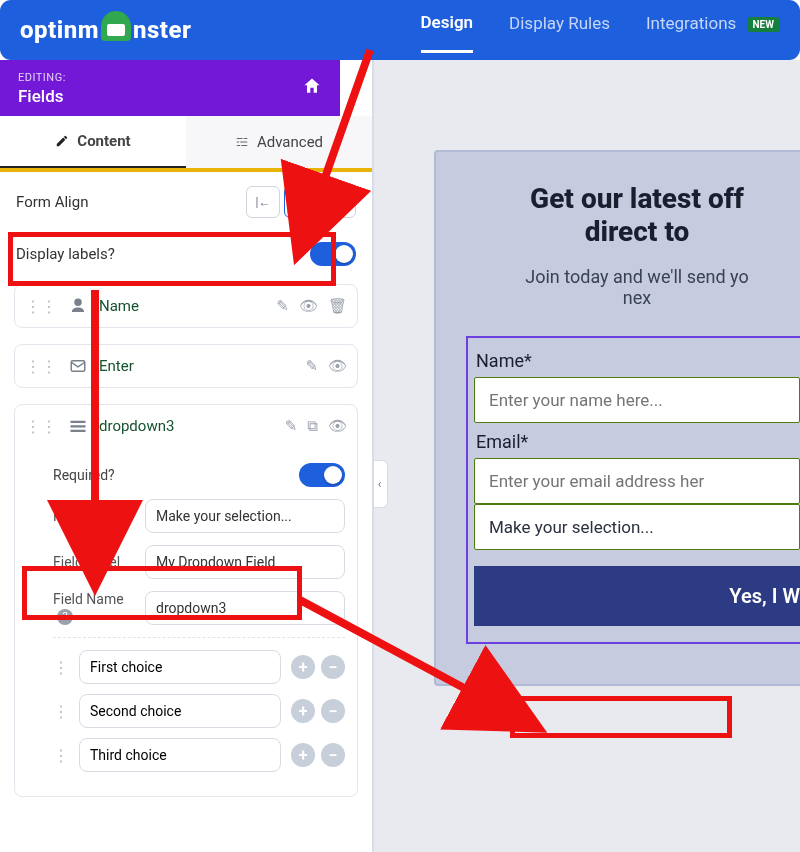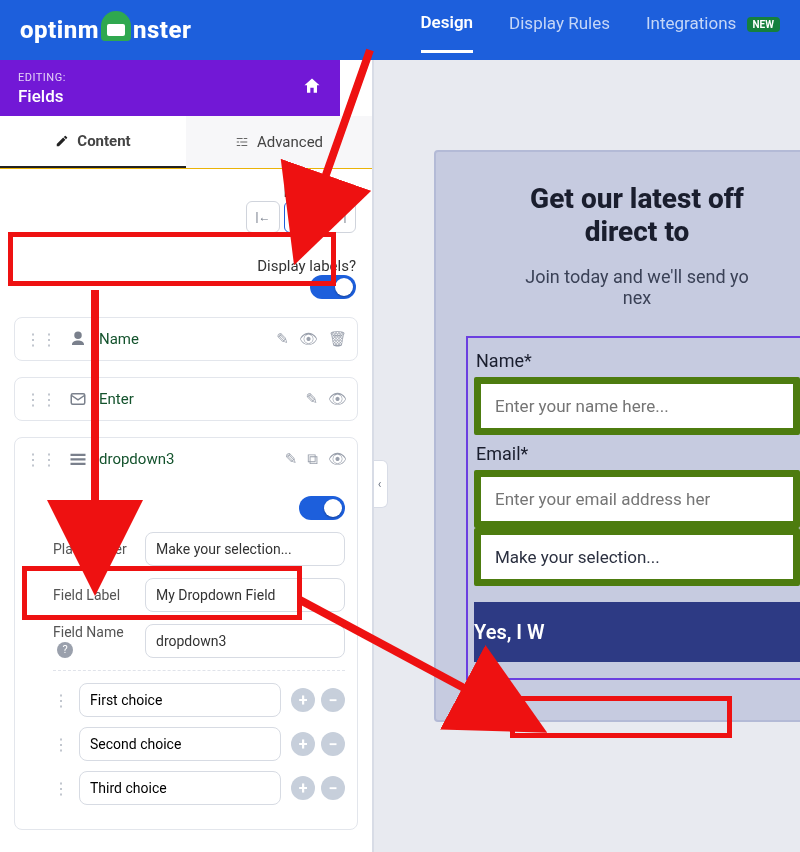--- a/index.html
+++ b/index.html
@@ -1,19 +1,19 @@
 <!DOCTYPE html>
 <html><head>
 <meta charset="utf-8">
 <style>
 * { box-sizing: border-box; margin: 0; padding: 0; font-family: -apple-system, BlinkMacSystemFont, "Segoe UI", Roboto, Arial, sans-serif; }
 body { width: 800px; height: 852px; overflow: hidden; position: relative; background: #fff; }
 
 
-.top-header { height: 60px; background: #1d5fdc; display: flex; align-items: center; padding: 0 20px; }
+.top-header { height: 60px; background: #1d5fdc; display: flex; align-items: center; padding: 0 20px; border-radius: 11px; }
 .logo { color: #fff; font-weight: 800; font-size: 24px; letter-spacing: 0.5px; display: flex; align-items: center; }
 .logo .mascot {
   width: 30px; height: 30px; background: #2fa84f; border-radius: 50% 50% 4px 4px;
   display: inline-flex; align-items: center; justify-content: center; margin: 0 2px;
   position: relative; top: -4px;
 }
 .logo .mascot::before { content:""; width: 18px; height: 12px; background:#fff; border-radius: 2px; position:absolute; bottom:5px; }
 .top-nav { margin-left: auto; display: flex; gap: 36px; align-items: center;}
 .nav-item { color: #c5d6f7; font-size: 17px; cursor: pointer; padding-bottom: 18px; padding-top:4px; }
 .nav-item.active { color: #fff; font-weight: 600; border-bottom: 3px solid #fff; }
@@ -24,27 +24,27 @@
 .editing-banner .sub { font-size: 11px; opacity: 0.8; letter-spacing: 0.5px;}
 .editing-banner .main { font-size: 17px; font-weight: 500; margin-top:2px;}
 .home-icon { color:#fff; font-size:20px;}
 
 
 .workspace { display: flex; height: calc(100% - 60px); }
 .sidebar { width: 372px; background: #fff; display:flex; flex-direction:column; }
 .canvas { flex: 1; background: #e8eaf0; border-left: 2px solid #d8dce6; position: relative; padding: 30px 0 0 30px; overflow:hidden;}
 
 
-.side-tabs { display:flex; border-bottom: 1px solid #eab308;}
+.side-tabs { display:flex; border-bottom: 4px solid #eab308;}
 .side-tab { flex:1; padding: 16px 0; text-align:center; font-size:15px; color:#444; cursor:pointer; display:flex; align-items:center; justify-content:center; gap:8px;}
 .side-tab.active { font-weight:700; border-bottom: 2px solid #222; }
 .side-tab:not(.active){ background:#f7f7f9;}
 
 
-.control-row { display:flex; align-items:flex-end; justify-content: space-between; padding: 14px 16px; font-size:15px; color:#333;flex-direction:column; }
+.control-row { display:flex; align-items:center; justify-content: space-between; padding: 14px 16px; font-size:15px; color:#333; }
 .align-group { display:flex; gap:4px;}
 .align-btn { width:34px; height:32px; border:1px solid #d0d4dc; border-radius:6px; display:flex;align-items:center;justify-content:center; font-size:12px; color:#6a7280; cursor:pointer; background:#fff;}
 .align-btn.active { border-color:#1d5fdc; color:#1d5fdc; }
 
 .toggle { width:46px; height:24px; background:#1d5fdc; border-radius:12px; position:relative; cursor:pointer;}
 .toggle::after { content:""; width:18px; height:18px; background:#fff; border-radius:50%; position:absolute; top:3px; right:3px; box-shadow:0 1px 2px rgba(0,0,0,0.3);}
 
 
 .field-item { border:1px solid #e3e6ec; border-radius:8px; margin:8px 14px; background:#fff; }
 .field-head { display:flex; align-items:center; padding:10px 10px; gap:10px;}
@@ -65,23 +65,23 @@
 .choice-input { flex:1; border:1px solid #d7dbe3; border-radius:8px; padding:8px 10px; font-size:14px;}
 .pm { display:flex; gap:6px;}
 .circle-btn { width:24px;height:24px;border-radius:50%;background:#c7cfdb;color:#fff;display:flex;align-items:center;justify-content:center;font-weight:700;cursor:pointer;font-size:16px;}
 
 
 .preview-card { position:absolute; left:60px; top:90px; right:-40px; background:#c6cbe0; border:2px solid #b3bad6; border-radius:4px; padding:30px 30px 40px 30px;}
 .preview-card h2 { text-align:center; font-size:28px; font-weight:800; color:#1a1e2e; }
 .preview-card p.sub { text-align:center; color:#3a4156; margin-top:18px; font-size:18px;}
 .form-box { margin-top:28px; border:2px solid #6b3fe0; padding:4px 6px 16px 6px; background:transparent;}
 .form-box .lbl { font-size:18px; color:#1a1e2e; margin:8px 2px 6px;}
-.form-box input, .form-box .select { width:100%; border:7px solid #4d7c0f; background:#fff; padding:12px 14px; font-size:17px; color:#8b91a5; border-radius:2px;}
+.form-box input, .form-box .select { width:100%; border:1px solid #4d7c0f; background:#fff; padding:12px 14px; font-size:17px; color:#8b91a5; border-radius:2px;}
 .form-box .select { color:#2b3040;}
-.cta { margin-top:16px; background:#2d3a84; color:#fff; text-align:left; padding:18px 0; font-size:20px; font-weight:600;}
+.cta { margin-top:16px; background:#2d3a84; color:#fff; text-align:right; padding:18px 0; font-size:20px; font-weight:600;}
 
 
 .collapse-handle { position:absolute; left:-2px; top:400px; width:16px; height:48px; background:#fff; border:1px solid #d8dce6; border-left:none; border-radius:0 6px 6px 0; display:flex;align-items:center;justify-content:center; color:#6a7280; cursor:pointer; font-size:12px;}
 
 
 .redbox { position:absolute; border:5px solid #e11; pointer-events:none; }
 .arrow { position:absolute; pointer-events:none; }
 .arrow svg { overflow:visible;}
 </style>
 </head>

